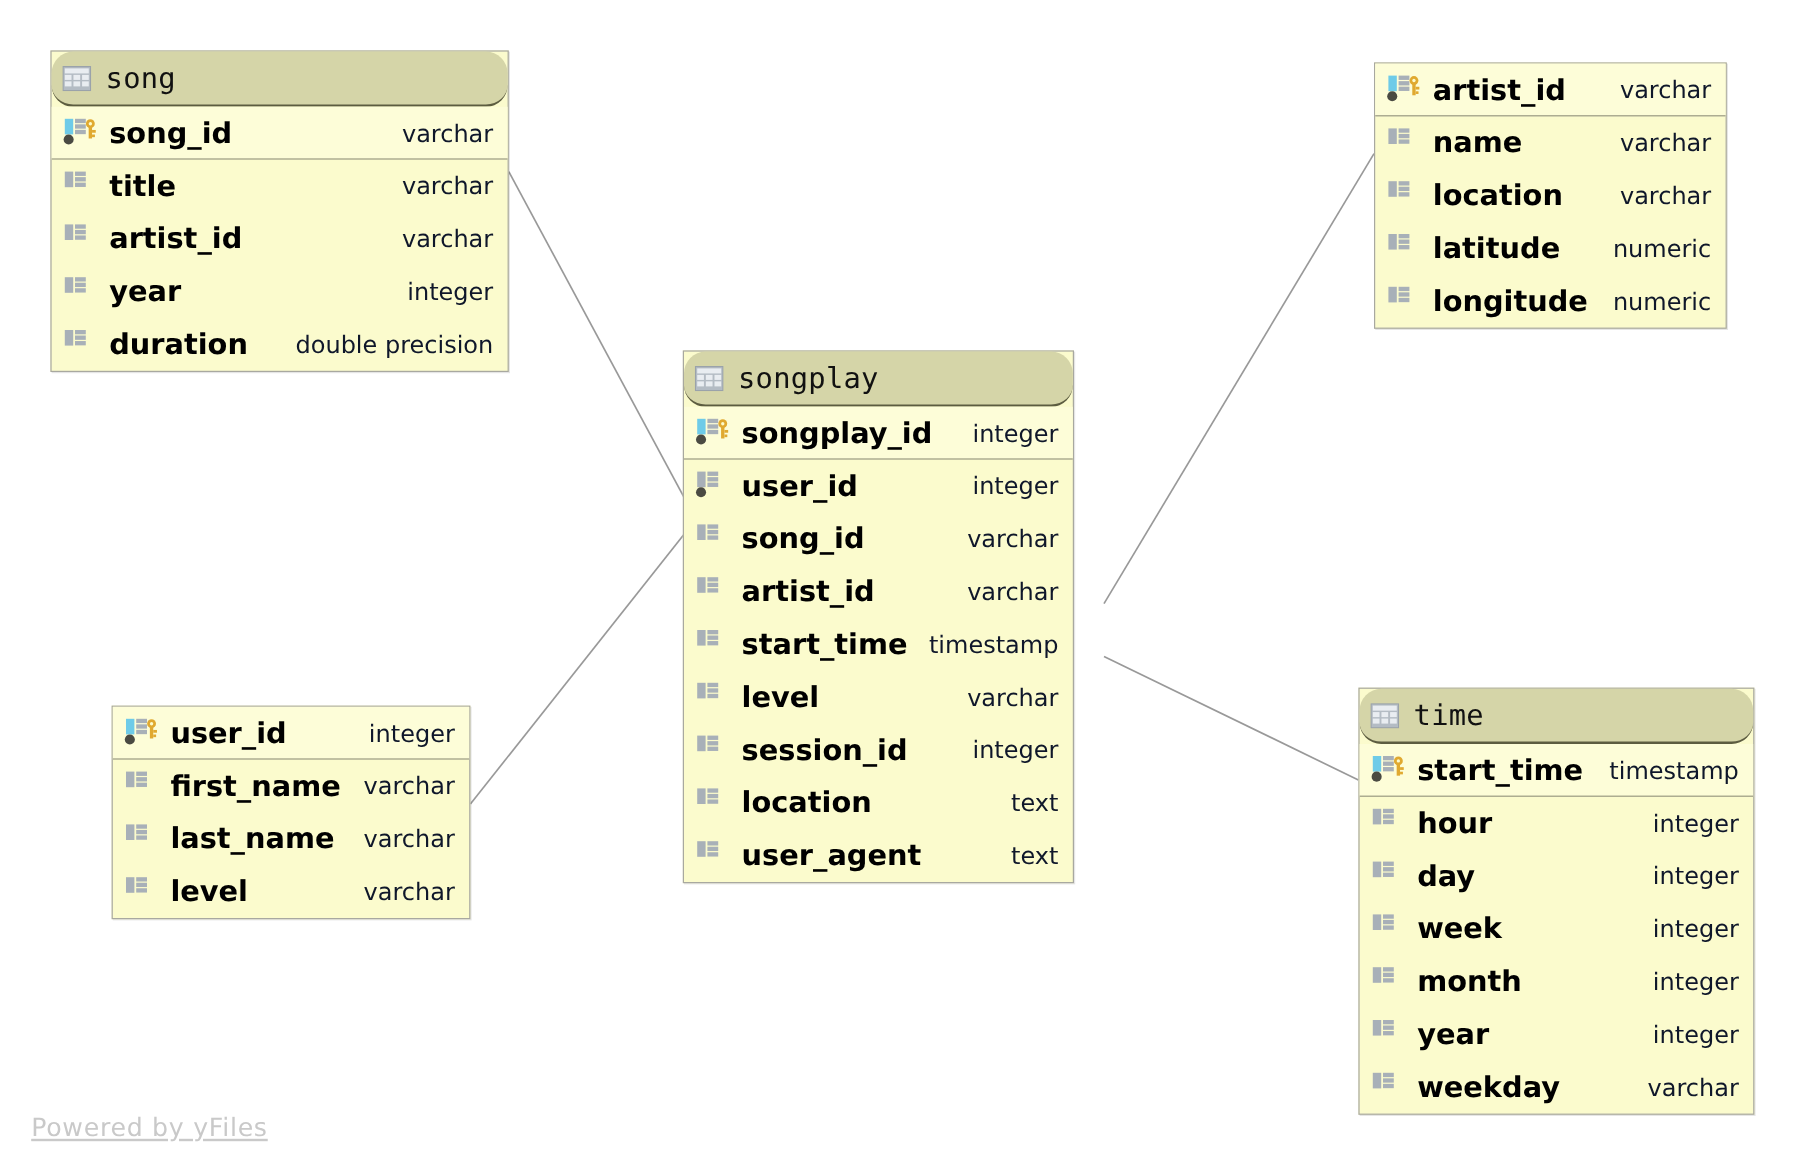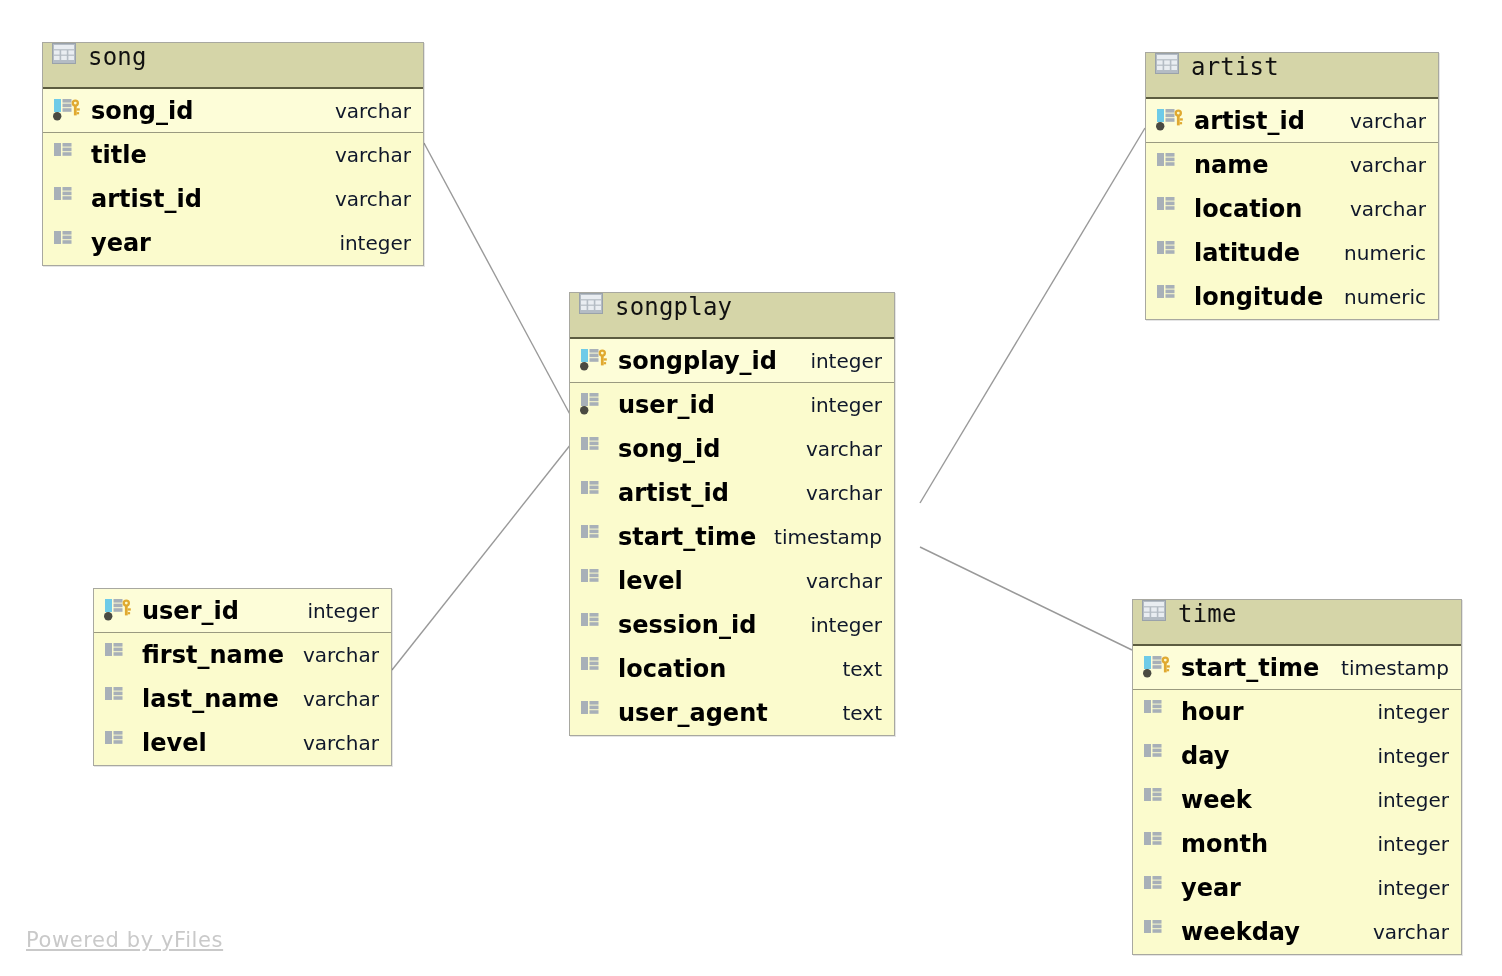--- a/index.html
+++ b/index.html
@@ -38,23 +38,25 @@
     background: #fbfbcd;
     border: 1px solid #a8a8a0;
     box-sizing: border-box;
     box-shadow: 1px 1px 0 rgba(0,0,0,0.10);
   }
 
   .entity-header {
     background: #d5d5a8;
     border-bottom: 2px solid #5c5c40;
     display: flex;
+    align-items: center;
     box-sizing: border-box;
     padding: 0 10px 0 9px;
     height: 46px;
+    border-radius: 18px;
   }
 
   .entity-title {
     font-family: "DejaVu Sans Mono", monospace;
     font-size: 24px;
     color: #111111;
     letter-spacing: 0.2px;
     margin-left: 12px;
     white-space: nowrap;
   }
@@ -186,36 +188,33 @@
           <div class="attr-row">
             <svg class="col-icon" viewBox="0 0 30 26" xmlns="http://www.w3.org/2000/svg">
               <rect x="2" y="1" width="7" height="13" fill="#a8b0b8"></rect>
               <rect x="10.5" y="1" width="9" height="3.6" fill="#a8b0b8"></rect>
               <rect x="10.5" y="5.6" width="9" height="3.6" fill="#a8b0b8"></rect>
               <rect x="10.5" y="10.2" width="9" height="3.6" fill="#a8b0b8"></rect>
             </svg>
             <span class="attr-name">year</span>
             <span class="attr-type">integer</span>
           </div>
+          <div class="attr-row">
+            <svg class="col-icon" viewBox="0 0 30 26" xmlns="http://www.w3.org/2000/svg">
+              <rect x="2" y="1" width="7" height="13" fill="#a8b0b8"></rect>
+              <rect x="10.5" y="1" width="9" height="3.6" fill="#a8b0b8"></rect>
+              <rect x="10.5" y="5.6" width="9" height="3.6" fill="#a8b0b8"></rect>
+              <rect x="10.5" y="10.2" width="9" height="3.6" fill="#a8b0b8"></rect>
+            </svg>
+            <span class="attr-name">duration</span>
+            <span class="attr-type">double precision</span>
+          </div>
         </div>
       </div>
       <div class="entity" style="left: 1145px; top: 52px; width: 294px;">
-        <div class="entity-header">
-          <svg class="table-icon" viewBox="0 0 24 21" xmlns="http://www.w3.org/2000/svg">
-            <rect x="0.5" y="0.5" width="23" height="20" fill="#b4bcc4" stroke="#9aa2aa"></rect>
-            <rect x="2" y="2" width="20" height="4.2" fill="#e9edf1"></rect>
-            <rect x="2" y="7.4" width="5.6" height="4.2" fill="#e9edf1"></rect>
-            <rect x="9.2" y="7.4" width="5.6" height="4.2" fill="#e9edf1"></rect>
-            <rect x="16.4" y="7.4" width="5.6" height="4.2" fill="#e9edf1"></rect>
-            <rect x="2" y="12.8" width="5.6" height="4.2" fill="#e9edf1"></rect>
-            <rect x="9.2" y="12.8" width="5.6" height="4.2" fill="#e9edf1"></rect>
-            <rect x="16.4" y="12.8" width="5.6" height="4.2" fill="#e9edf1"></rect>
-          </svg>
-          <span class="entity-title">artist</span>
-        </div>
         <div class="attr-list">
           <div class="attr-row pk">
             <svg class="col-icon" viewBox="0 0 30 26" xmlns="http://www.w3.org/2000/svg">
               <rect x="2" y="1" width="7" height="13" fill="#6ecbe8"></rect>
               <rect x="10.5" y="1" width="9" height="3.6" fill="#a8b0b8"></rect>
               <rect x="10.5" y="5.6" width="9" height="3.6" fill="#a8b0b8"></rect>
               <rect x="10.5" y="10.2" width="9" height="3.6" fill="#a8b0b8"></rect>
               <circle cx="23.3" cy="5.1" r="3.7" fill="#e0a930"></circle>
               <circle cx="23.3" cy="5.1" r="1.4" fill="#fbfbcd"></circle>
               <rect x="21.9" y="7.8" width="2.8" height="9.6" fill="#e0a930"></rect>
@@ -425,21 +424,21 @@
               <rect x="2" y="1" width="7" height="13" fill="#a8b0b8"></rect>
               <rect x="10.5" y="1" width="9" height="3.6" fill="#a8b0b8"></rect>
               <rect x="10.5" y="5.6" width="9" height="3.6" fill="#a8b0b8"></rect>
               <rect x="10.5" y="10.2" width="9" height="3.6" fill="#a8b0b8"></rect>
             </svg>
             <span class="attr-name">level</span>
             <span class="attr-type">varchar</span>
           </div>
         </div>
       </div>
-      <div class="entity" style="left: 1132px; top: 573px; width: 330px; margin-top: 26px;">
+      <div class="entity" style="left: 1132px; top: 573px; width: 330px;">
         <div class="entity-header">
           <svg class="table-icon" viewBox="0 0 24 21" xmlns="http://www.w3.org/2000/svg">
             <rect x="0.5" y="0.5" width="23" height="20" fill="#b4bcc4" stroke="#9aa2aa"></rect>
             <rect x="2" y="2" width="20" height="4.2" fill="#e9edf1"></rect>
             <rect x="2" y="7.4" width="5.6" height="4.2" fill="#e9edf1"></rect>
             <rect x="9.2" y="7.4" width="5.6" height="4.2" fill="#e9edf1"></rect>
             <rect x="16.4" y="7.4" width="5.6" height="4.2" fill="#e9edf1"></rect>
             <rect x="2" y="12.8" width="5.6" height="4.2" fill="#e9edf1"></rect>
             <rect x="9.2" y="12.8" width="5.6" height="4.2" fill="#e9edf1"></rect>
             <rect x="16.4" y="12.8" width="5.6" height="4.2" fill="#e9edf1"></rect>

